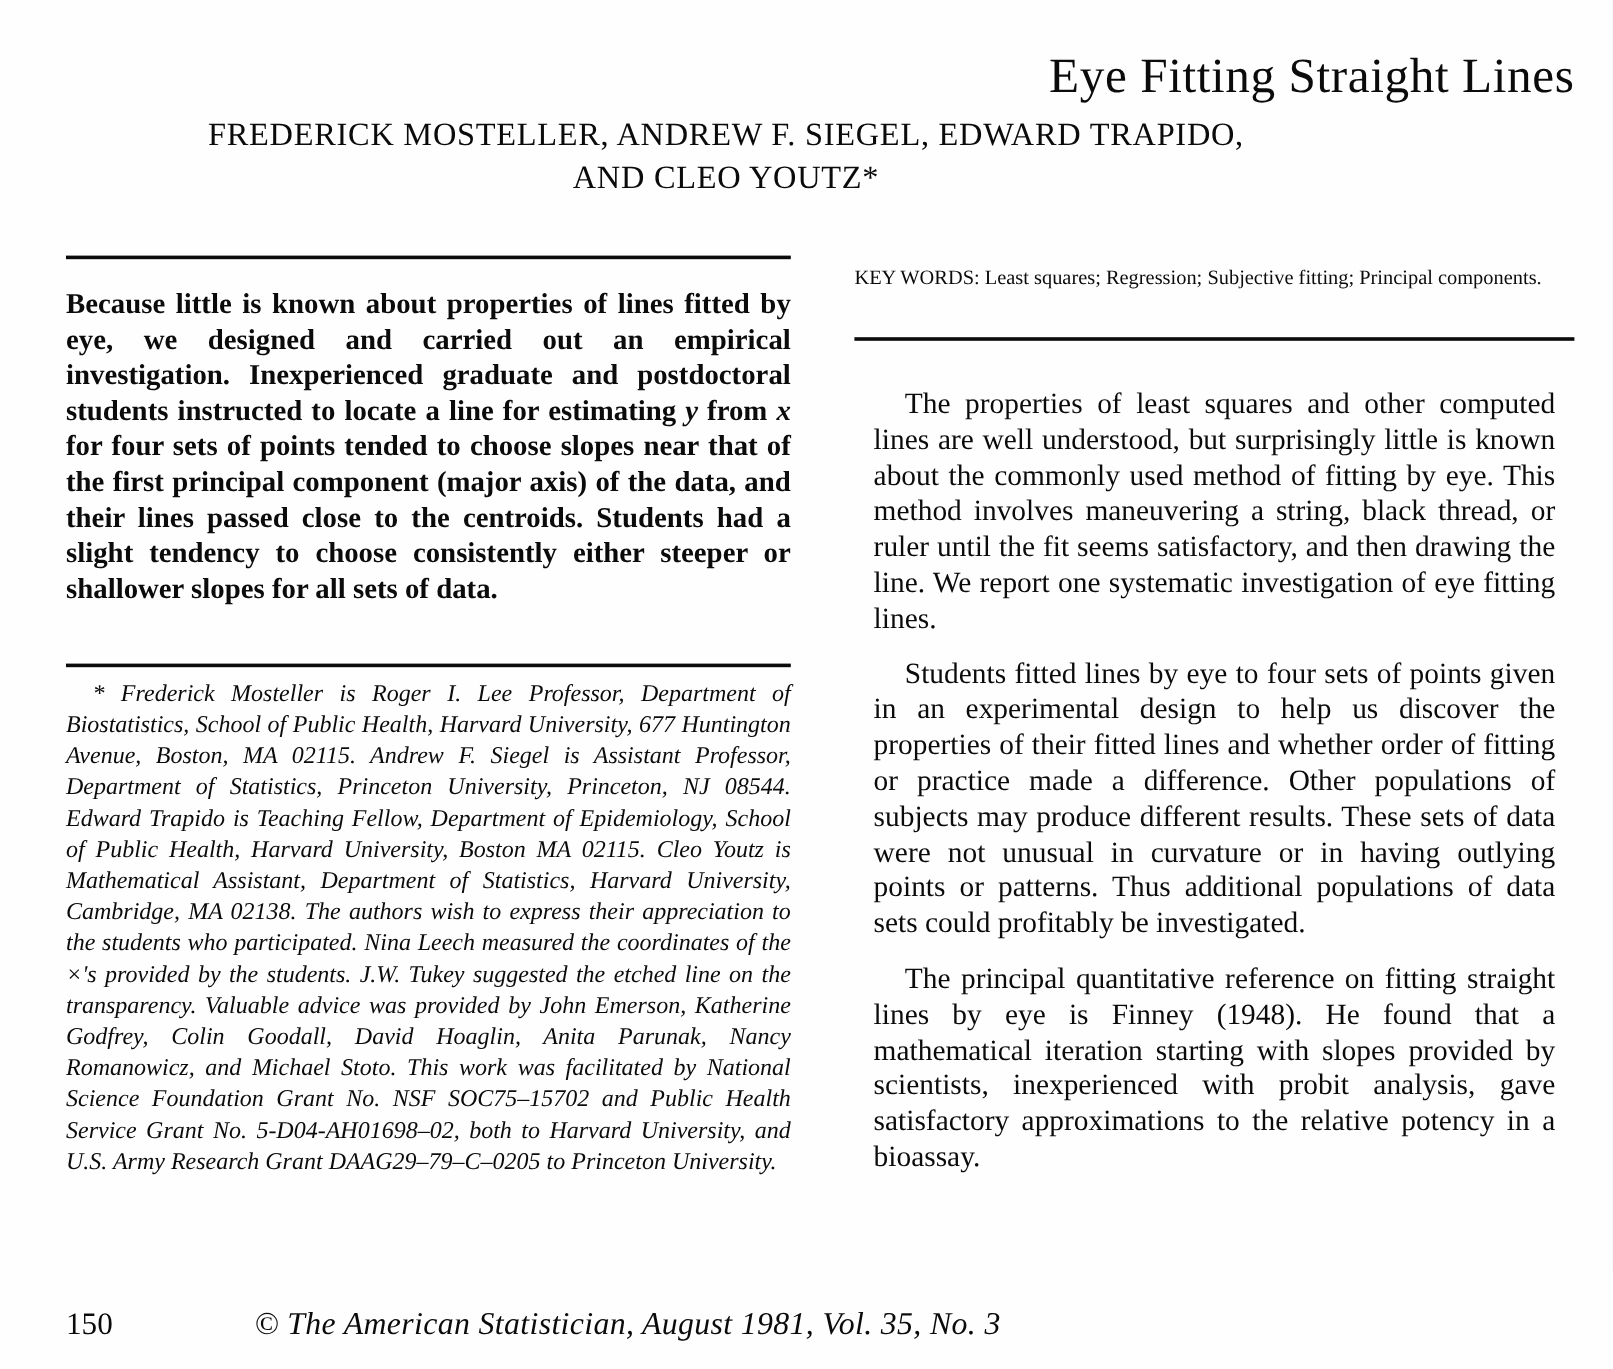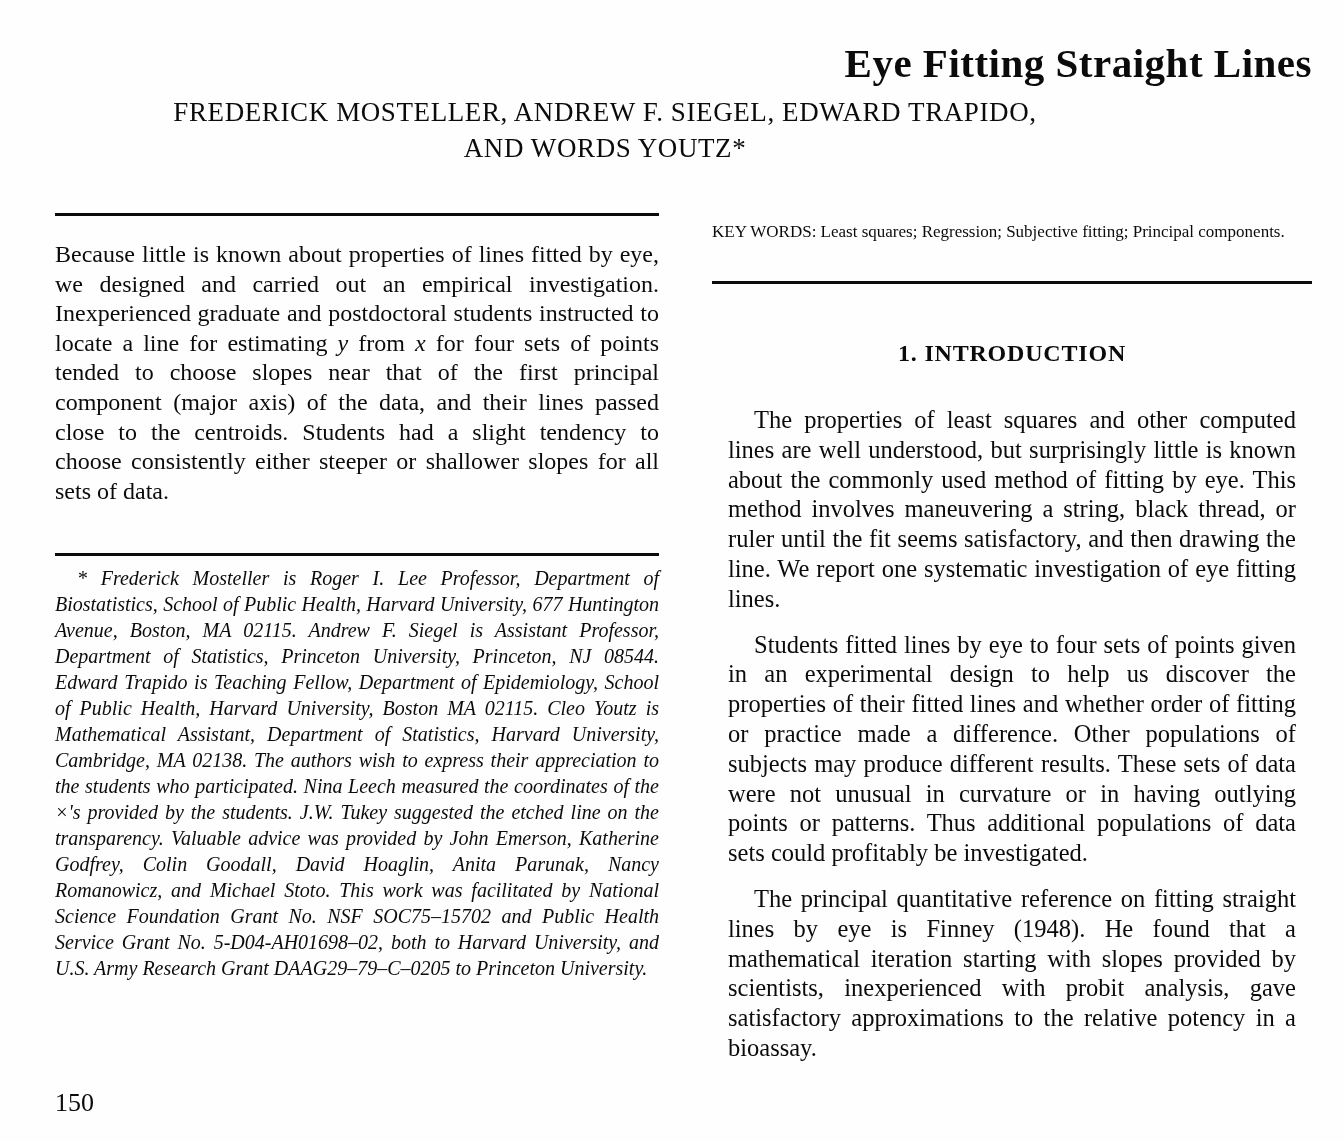--- a/index.html
+++ b/index.html
@@ -14,21 +14,21 @@
     background: #fefefe;
     color: #0b0b0b;
     font-family: "Liberation Serif", "DejaVu Serif", serif;
     overflow: hidden;
   }
   .article-title {
     position: absolute;
     top: 12px;
     right: 32px;
     font-size: 41px;
-    font-weight: bold;
+    font-weight: normal;
     letter-spacing: 0.5px;
     text-align: right;
   }
   .authors {
     position: absolute;
     left: 55px;
     top: 94px;
     width: 1100px;
     font-size: 27px;
     line-height: 36px;
@@ -49,20 +49,21 @@
   }
   .rule {
     height: 3px;
     background: #0b0b0b;
   }
   .abstract {
     margin-top: 24px;
     font-size: 24px;
     line-height: 29.6px;
     text-align: justify;
+    font-weight: bold;
   }
   .abstract .mathvar, .mathvar {
     font-style: italic;
   }
   .rule-footnote {
     margin-top: 47px;
   }
   .footnote {
     margin-top: 9px;
     font-size: 20px;
@@ -115,42 +116,42 @@
 </style>
 </head>
 <body>
 
 <div class="page">
 
   <h1 class="article-title">Eye Fitting Straight Lines</h1>
 
   <div class="authors">
     <div>FREDERICK MOSTELLER, ANDREW F. SIEGEL, EDWARD TRAPIDO,</div>
-    <div>AND WORDS YOUTZ*</div>
+    <div>AND CLEO YOUTZ*</div>
   </div>
 
   <div class="col-left">
     <div class="rule"></div>
 
     <p class="abstract"><span>Because little is known about properties of lines fitted by eye, we designed and carried out an empirical investigation. Inexperienced graduate and postdoctoral students instructed to locate a line for estimating </span><span class="mathvar">y</span><span> from </span><span class="mathvar">x</span><span> for four sets of points tended to choose slopes near that of the first principal component (major axis) of the data, and their lines passed close to the centroids. Students had a slight tendency to choose consistently either steeper or shallower slopes for all sets of data.</span></p>
 
     <div class="rule rule-footnote"></div>
 
     <p class="footnote">* Frederick Mosteller is Roger I. Lee Professor, Department of Biostatistics, School of Public Health, Harvard University, 677 Huntington Avenue, Boston, MA 02115. Andrew F. Siegel is Assistant Professor, Department of Statistics, Princeton University, Princeton, NJ 08544. Edward Trapido is Teaching Fellow, Department of Epidemiology, School of Public Health, Harvard University, Boston MA 02115. Cleo Youtz is Mathematical Assistant, Department of Statistics, Harvard University, Cambridge, MA 02138. The authors wish to express their appreciation to the students who participated. Nina Leech measured the coordinates of the ×'s provided by the students. J.W. Tukey suggested the etched line on the transparency. Valuable advice was provided by John Emerson, Katherine Godfrey, Colin Goodall, David Hoaglin, Anita Parunak, Nancy Romanowicz, and Michael Stoto. This work was facilitated by National Science Foundation Grant No. NSF SOC75–15702 and Public Health Service Grant No. 5-D04-AH01698–02, both to Harvard University, and U.S. Army Research Grant DAAG29–79–C–0205 to Princeton University.</p>
   </div>
 
   <div class="col-right">
     <p class="keywords">KEY WORDS: Least squares; Regression; Subjective fitting; Principal components.</p>
 
     <div class="rule rule-keywords"></div>
 
-    <h2 class="section-heading">1. INTRODUCTION</h2>
 
     <p class="body-para first">The properties of least squares and other computed lines are well understood, but surprisingly little is known about the commonly used method of fitting by eye. This method involves maneuvering a string, black thread, or ruler until the fit seems satisfactory, and then drawing the line. We report one systematic investigation of eye fitting lines.</p>
     <p class="body-para">Students fitted lines by eye to four sets of points given in an experimental design to help us discover the properties of their fitted lines and whether order of fitting or practice made a difference. Other populations of subjects may produce different results. These sets of data were not unusual in curvature or in having outlying points or patterns. Thus additional populations of data sets could profitably be investigated.</p>
     <p class="body-para">The principal quantitative reference on fitting straight lines by eye is Finney (1948). He found that a mathematical iteration starting with slopes provided by scientists, inexperienced with probit analysis, gave satisfactory approximations to the relative potency in a bioassay.</p>
   </div>
 
   <div class="footer">
     <span class="page-number">150</span>
+    <span class="citation">© The American Statistician, August 1981, Vol. 35, No. 3</span>
   </div>
 
 </div>
 
 </body></html>

